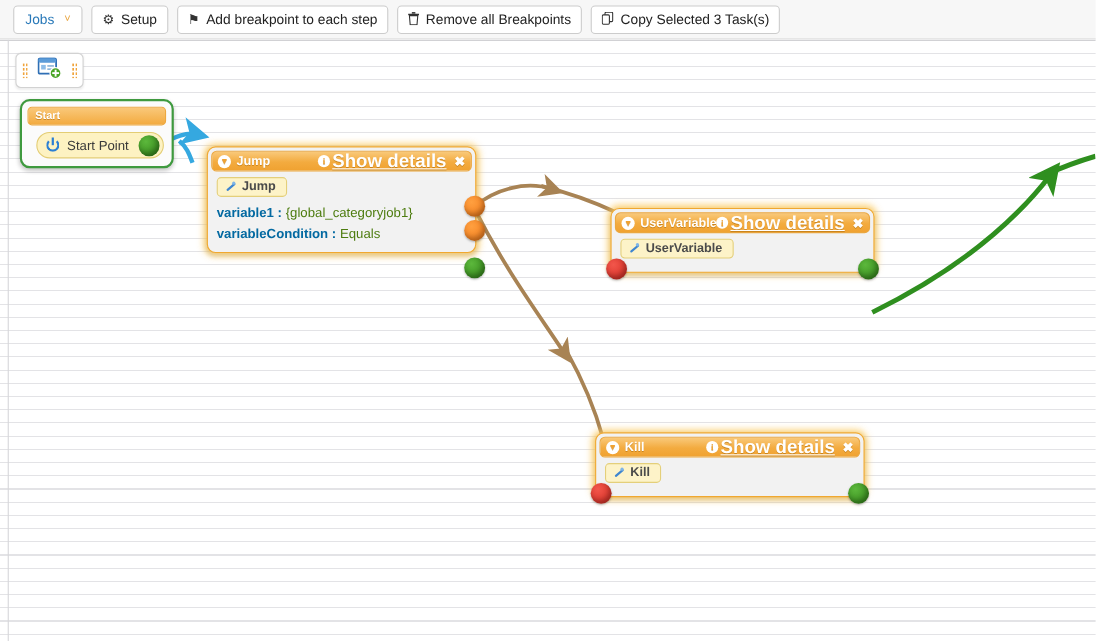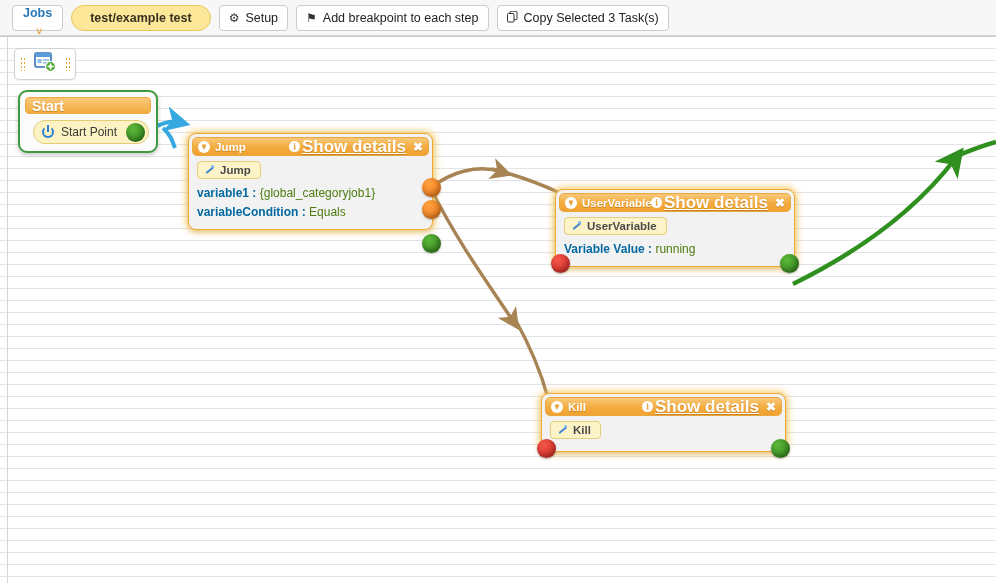--- a/index.html
+++ b/index.html
@@ -38,21 +38,21 @@
     gap: 6px;
     padding: 0 9px;
     margin-right: 8px;
     font-size: 12.5px;
     color: #222;
     box-sizing: border-box;
     white-space: nowrap;
     cursor: pointer;
   }
   .tb-btn .ic { font-size: 12px; line-height: 1; color: #333; }
-  #jobs-btn { color: #2878b8; font-weight: bold; padding: 0 10px; flex-direction: column; }
+  #jobs-btn { color: #2878b8; font-weight: normal; padding: 0 10px; }
   #jobs-caret { color: #e8a33d; font-size: 10px; margin-left: 3px; }
   #tab-pill {
     height: 26px;
     background: #fde89a;
     border: 1px solid #e8c85a;
     border-radius: 13px;
     display: flex;
     align-items: center;
     padding: 0 18px;
     margin-right: 8px;
@@ -255,21 +255,21 @@
     box-shadow: 0 2px 4px rgba(0,0,0,0.22);
     padding: 5px;
   }
   #start-head {
     height: 17px;
     border-radius: 4px;
     background: linear-gradient(to bottom, #f9c87a 0%, #f3ab40 100%);
     border: 1px solid #eda83f;
     box-sizing: border-box;
     color: #ffffff;
-    font-size: 14px;
+    font-size: 10px;
     font-weight: bold;
     display: flex;
     align-items: center;
     padding-left: 6px;
     text-shadow: 0 1px 0 rgba(150,90,0,0.45);
   }
   #start-pill {
     margin: 6px 2px 2px 8px;
     height: 24px;
     background: #fdf2c2;
@@ -308,34 +308,41 @@
 </style>
 </head>
 <body>
 
 <div id="toolbar">
   <div class="tb-btn" id="jobs-btn">
     <span>Jobs</span>
     <span id="jobs-caret">˅</span>
   </div>
 
-  <div id="tab-pill">
-    <span>test/example test</span>
-  </div>
 
   <div class="tb-btn">
     <span class="ic">⚙</span>
     <span>Setup</span>
   </div>
 
   <div class="tb-btn">
     <span class="ic">⚑</span>
     <span>Add breakpoint to each step</span>
   </div>
 
+  <div class="tb-btn">
+    <span class="ic">
+      <svg width="10" height="12" viewBox="0 0 10 12">
+        <rect x="0" y="1.5" width="10" height="1.3" fill="#333"></rect>
+        <rect x="3.4" y="0" width="3.2" height="1.4" fill="#333"></rect>
+        <path d="M1.2 3.2 h7.6 l-0.7 8.3 h-6.2 z" fill="none" stroke="#333" stroke-width="1"></path>
+      </svg>
+    </span>
+    <span>Remove all Breakpoints</span>
+  </div>
 
   <div class="tb-btn">
     <span class="ic">
       <svg width="11" height="12" viewBox="0 0 11 12">
         <rect x="0.5" y="2.5" width="6.5" height="8.5" rx="1" fill="none" stroke="#333" stroke-width="1"></rect>
         <path d="M3 2.5 V1.2 a1 1 0 0 1 1-1 h5 a1 1 0 0 1 1 1 v6.5 a1 1 0 0 1 -1 1 h-2" fill="none" stroke="#333" stroke-width="1"></path>
       </svg>
     </span>
     <span>Copy Selected 3 Task(s)</span>
   </div>
@@ -433,24 +440,20 @@
       <span class="node-title">UserVariable</span>
       <span class="info-ic">i</span>
       <span class="show-details">Show details</span>
       <span class="close-x">✖</span>
     </div>
     <div class="node-body">
       <div class="tag-pill">
         <span class="wand"></span>
         <span>UserVariable</span>
       </div>
-      <div class="row">
-        <span class="k">Variable Value :</span>
-        <span class="v">running</span>
-      </div>
     </div>
     <span class="dot red" style="left:-5px; bottom:-7px;"></span>
     <span class="dot green" style="right:-5px; bottom:-7px;"></span>
   </div>
 
   <div class="node" id="kill-node" style="left:541px; top:357px; width:245px;">
     <div class="node-head">
       <span class="collapse-ic">▼</span>
       <span class="node-title">Kill</span>
       <span class="info-ic">i</span>

